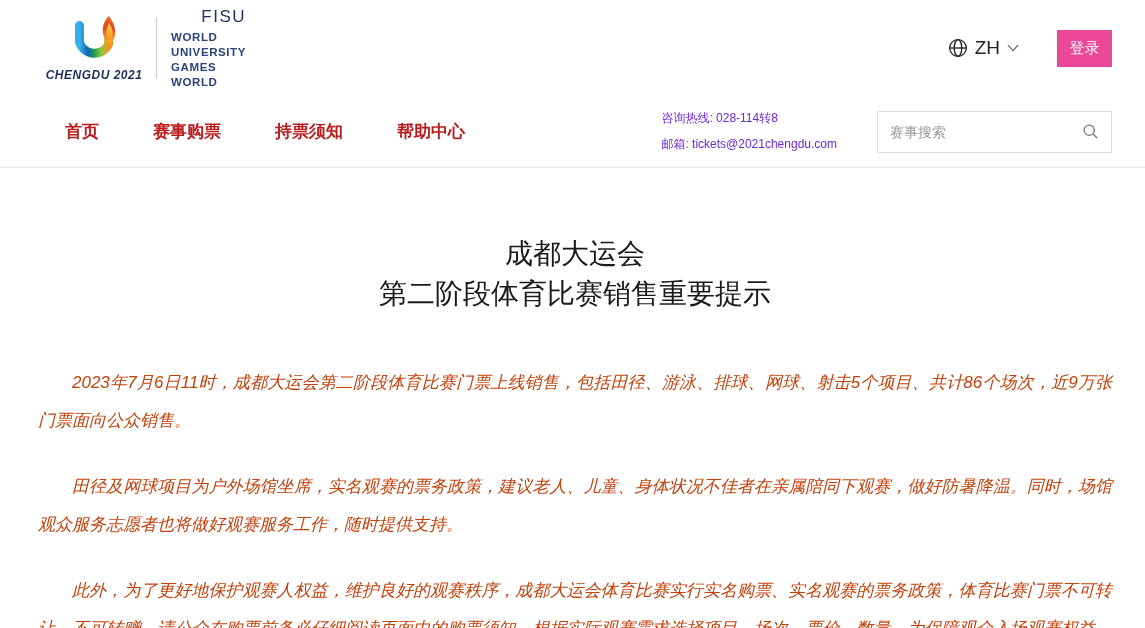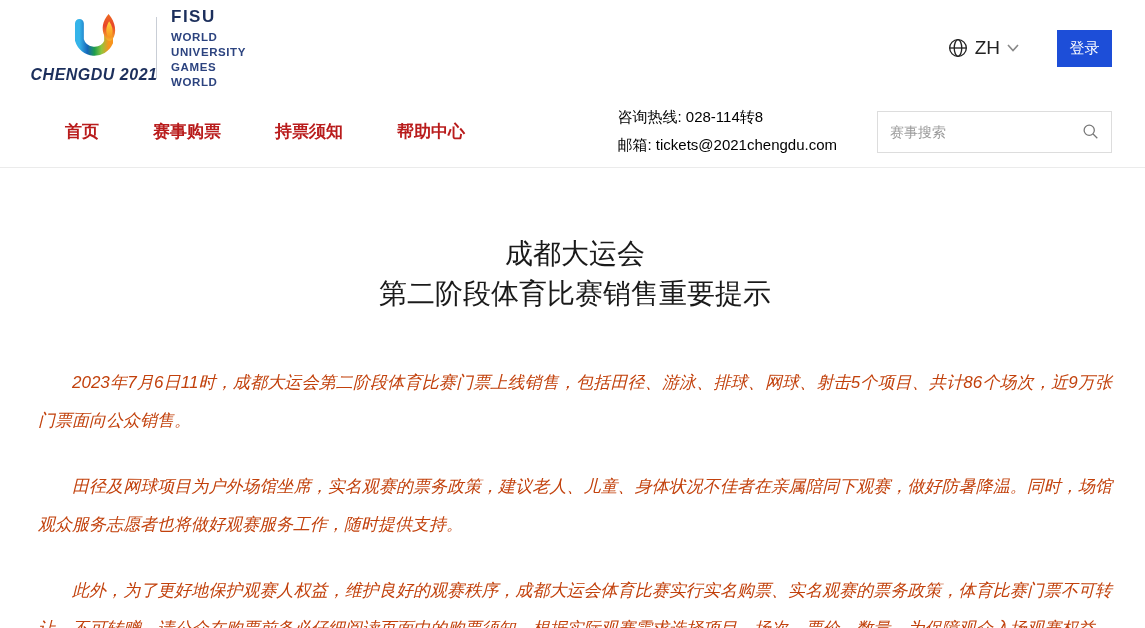--- a/index.html
+++ b/index.html
@@ -12,30 +12,30 @@
     display: flex;
     align-items: center;
     padding: 0 33px 0 48px;
     background: #fff;
   }
   .brand { display: flex; align-items: center; height: 80px; }
   .logo-block { display: flex; flex-direction: column; align-items: center; width: 92px; }
   .logo-mark { width: 54px; height: 50px; display: block; }
   .logo-caption {
     margin-top: 3px;
-    font-size: 16px;
+    font-size: 12px;
     font-weight: bold;
     font-style: italic;
     letter-spacing: 0.5px;
     color: #1c2f5c;
     white-space: nowrap;
   }
   .brand-divider { width: 1px; height: 62px; background: #c9ced6; margin: 0 14px 0 16px; }
   .fisu-block { display: flex; flex-direction: column; justify-content: center; }
-  .fisu-word { font-size: 17px; font-weight: bold; letter-spacing: 1.5px; color: #1c2f5c; margin-bottom: 3px; }
+  .fisu-word { font-size: 17px; font-weight: normal; letter-spacing: 1.5px; color: #1c2f5c; margin-bottom: 3px; text-align: right; }
   .fisu-line { font-size: 11.5px; font-weight: bold; letter-spacing: 0.6px; line-height: 15px; color: #2c437f; }
 
   .header-spacer { flex: 1; }
   .lang-switch { display: flex; align-items: center; gap: 7px; cursor: pointer; margin-right: 38px; }
   .globe-svg { width: 20px; height: 20px; display: block; }
   .lang-code { font-size: 19px; color: #222; }
   .chev-svg { width: 12px; height: 8px; display: block; }
   .login-btn {
     width: 55px; height: 37px;
     border: none; cursor: pointer;
@@ -50,21 +50,21 @@
     display: flex;
     align-items: center;
     padding: 0 33px 0 65px;
     border-bottom: 1px solid #ebebeb;
     background: #fff;
   }
   .nav-links { display: flex; align-items: center; gap: 54px; }
   .nav-item { font-size: 17px; font-weight: bold; color: #b91c1c; cursor: pointer; white-space: nowrap; }
   .nav-spacer { flex: 1; }
   .contact { display: flex; flex-direction: column; gap: 9px; margin-right: 40px; }
-  .contact-line { font-size: 15px; color: #000000; white-space: nowrap; margin-left: 32px; }
+  .contact-line { font-size: 12px; color: #6d28d9; white-space: nowrap; margin-left: 32px; }
   .search-box {
     width: 235px; height: 42px;
     border: 1px solid #ddd;
     background: #fff;
     display: flex; align-items: center;
     padding: 0 12px;
   }
   .search-input {
     flex: 1; border: none; outline: none;
     font-size: 14px; color: #333;
@@ -144,21 +144,21 @@
         <ellipse cx="12" cy="12" rx="4.5" ry="10"></ellipse>
         <line x1="2" y1="12" x2="22" y2="12"></line>
       </g>
     </svg>
     <span class="lang-code">ZH</span>
     <svg class="chev-svg" viewBox="0 0 12 8" aria-hidden="true">
       <polyline points="1,1 6,6.5 11,1" fill="none" stroke="#888" stroke-width="1.6"></polyline>
     </svg>
   </div>
 
-  <button class="login-btn" style="background:#1d4ed8">登录</button>
+  <button class="login-btn" style="background:#ec4899">登录</button>
 </header>
 
 <nav class="navrow">
   <div class="nav-links">
     <a class="nav-item">首页</a>
     <a class="nav-item">赛事购票</a>
     <a class="nav-item">持票须知</a>
     <a class="nav-item">帮助中心</a>
   </div>
 

